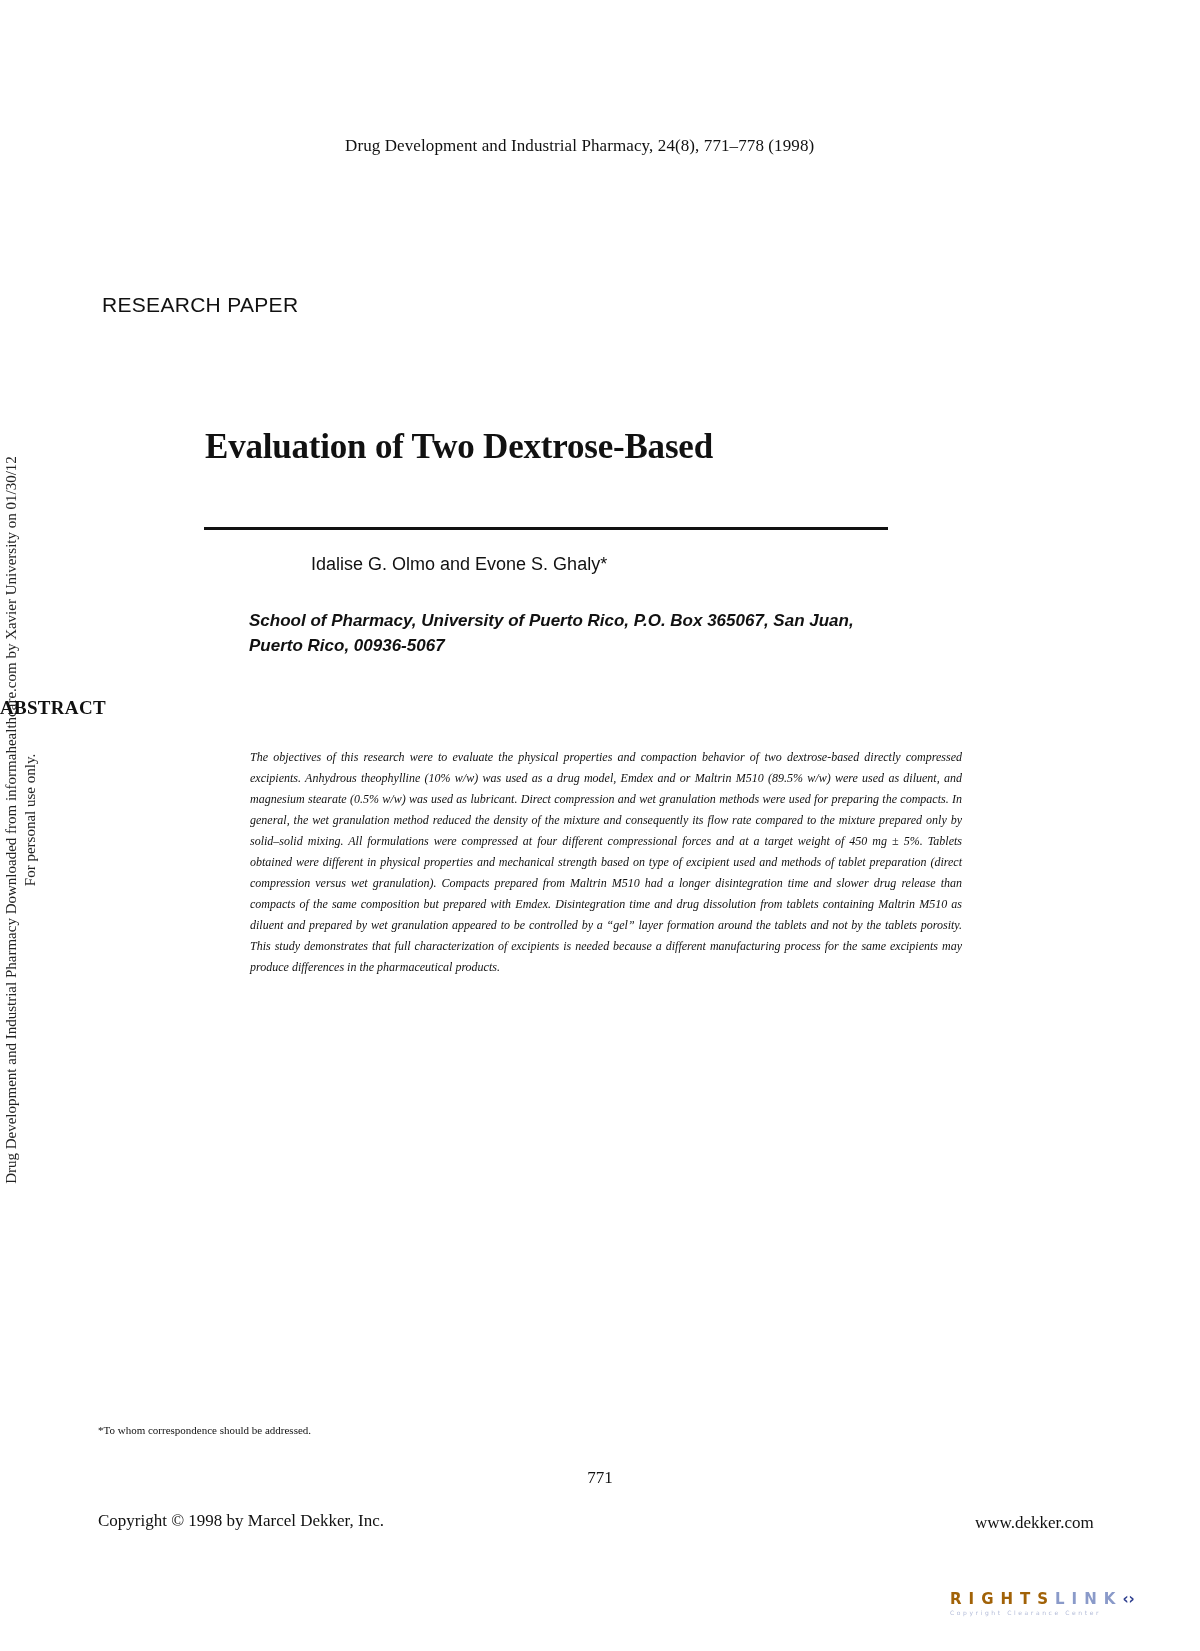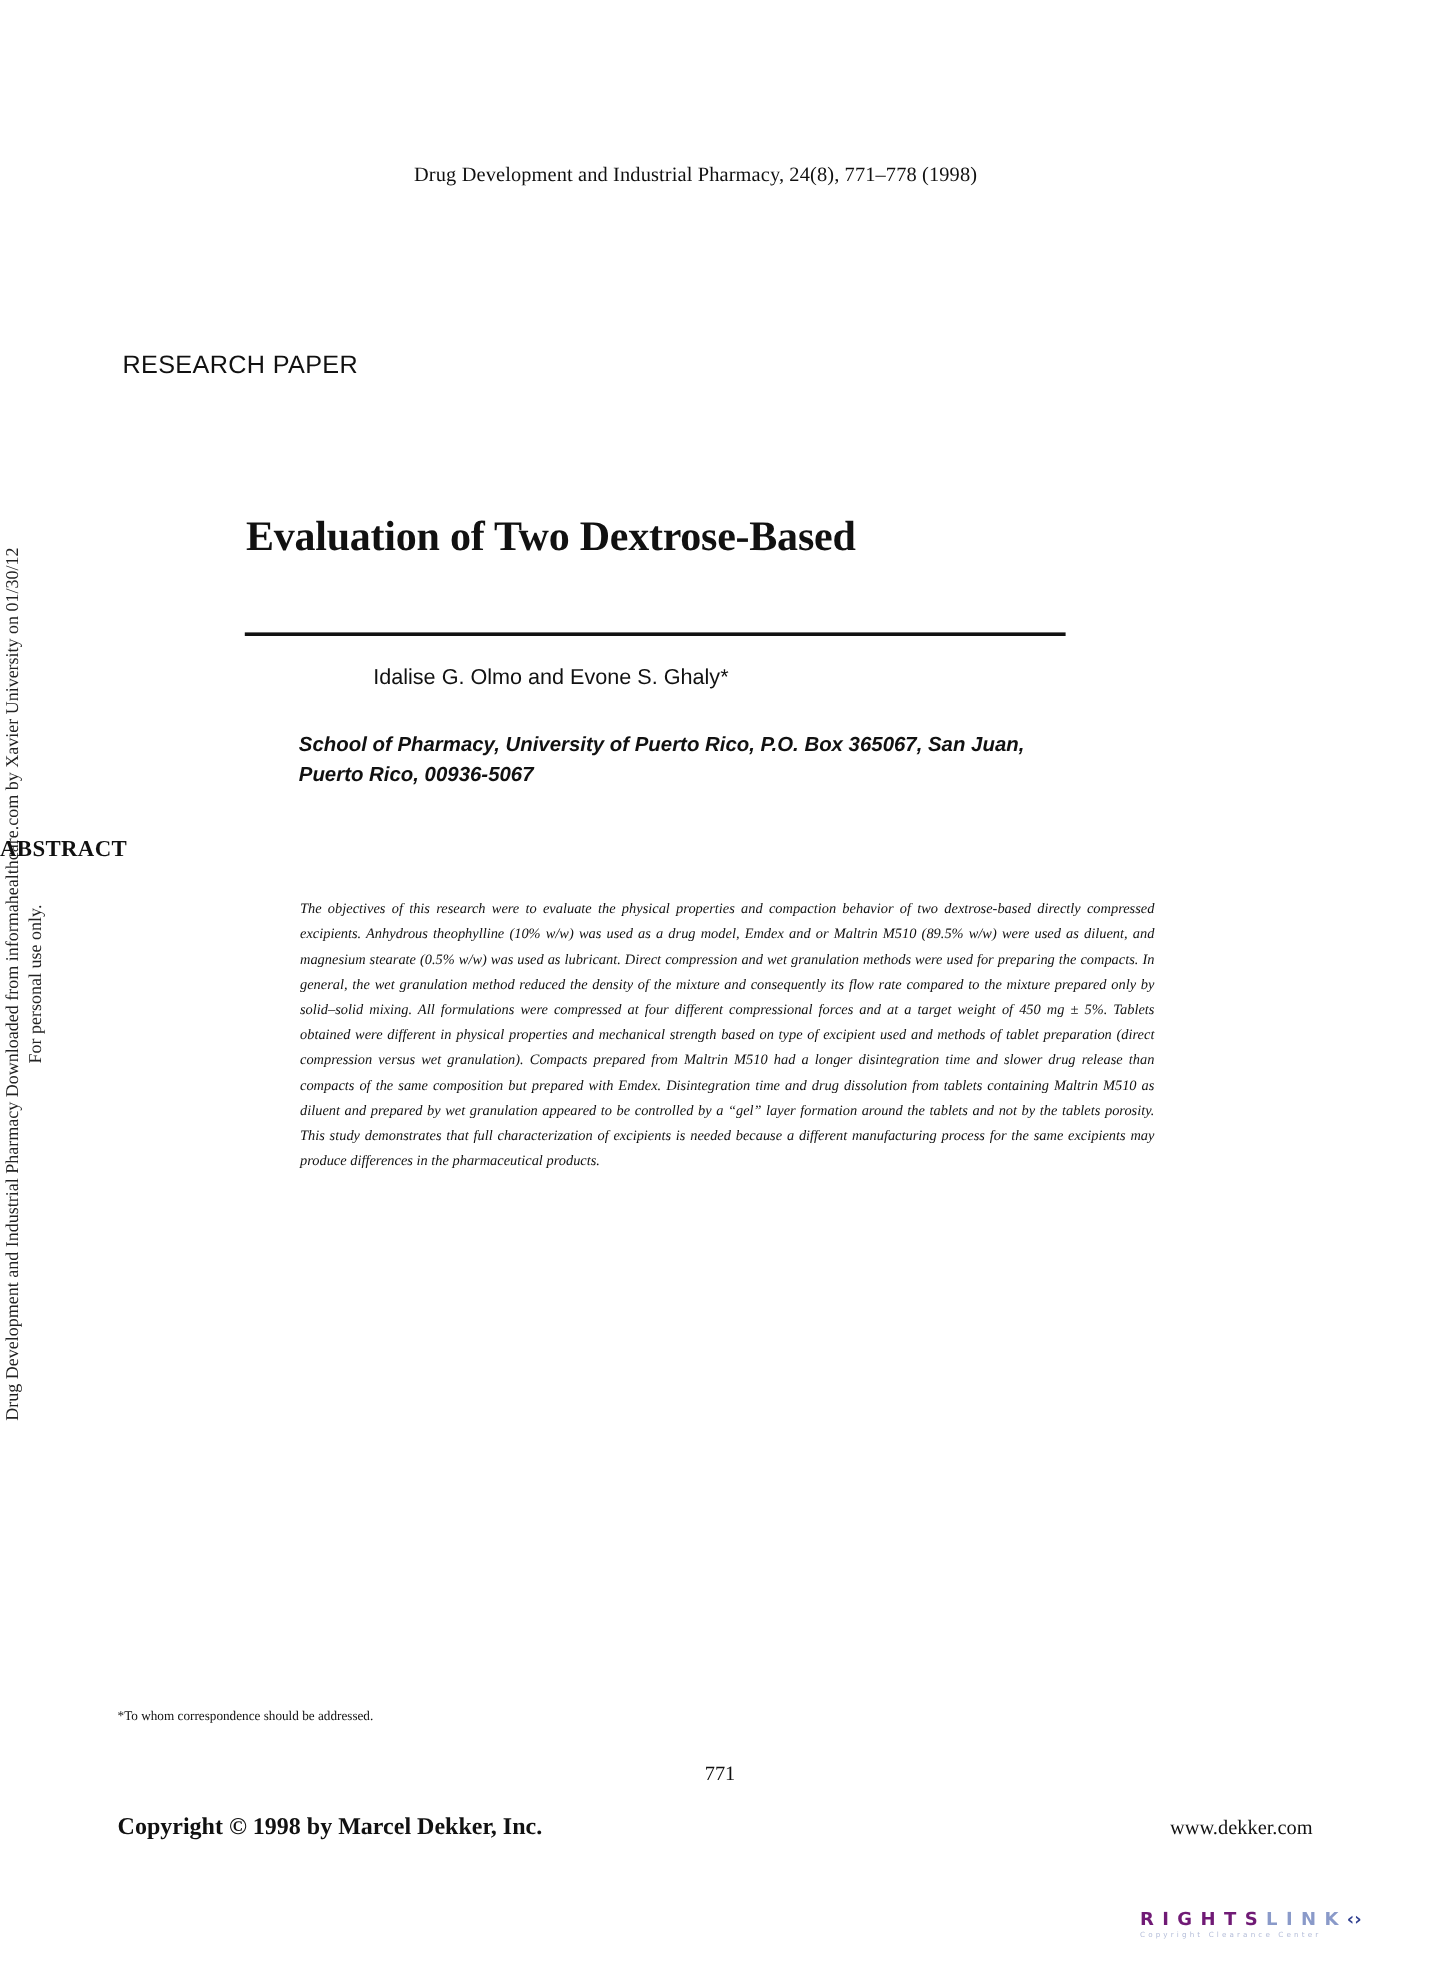--- a/index.html
+++ b/index.html
@@ -26,26 +26,26 @@
     .affiliation { position: absolute; top: 608px; left: 249px; width: 650px; font-size: 17px; font-style: italic; line-height: 25px; font-weight: bold; }
 
     .abstract-heading { position: absolute; top: 697px; left: 0; width: 1024px; text-align: left; font-size: 19px; font-weight: bold; letter-spacing: 0.3px; }
     .abstract-body {
       position: absolute; top: 747px; left: 250px; width: 712px;
       font-size: 12px; line-height: 21px; font-style: italic; text-align: justify;
     }
 
     .footnote { position: absolute; top: 1424px; left: 98px; font-size: 11px; }
     .page-number { position: absolute; top: 1468px; left: 0; width: 1200px; text-align: center; font-size: 17px; }
-    .copyright { position: absolute; top: 1511px; left: 98px; font-size: 20px; font-weight: bold; }
+    .copyright { position: absolute; top: 1511px; left: 98px; font-size: 17px; }
     .website { position: absolute; top: 1513px; left: 975px; font-size: 17px; }
 
     .rightslink { position: absolute; top: 1590px; left: 950px; width: 240px; height: 40px; }
     .rl-main { font-family: "DejaVu Sans", sans-serif; font-weight: bold; font-size: 15px; letter-spacing: 7px; }
-    .rl-rights { color: #701a75; }
+    .rl-rights { color: #a16207; }
     .rl-link { color: #8a9ac9; margin-top: 36px; }
     .rl-arrow { color: #2f3f8f; font-size: 15px; letter-spacing: 0; }
     .rl-sub { font-family: "DejaVu Sans", sans-serif; font-size: 6px; color: #b3bcd8; letter-spacing: 2.6px; margin-top: 1px; }
   </style>
 </head>
 <body>
 
 <div class="journal-header serif">Drug Development and Industrial Pharmacy, 24(8), 771–778 (1998)</div>
 
 <div class="section-label sans">RESEARCH PAPER</div>

